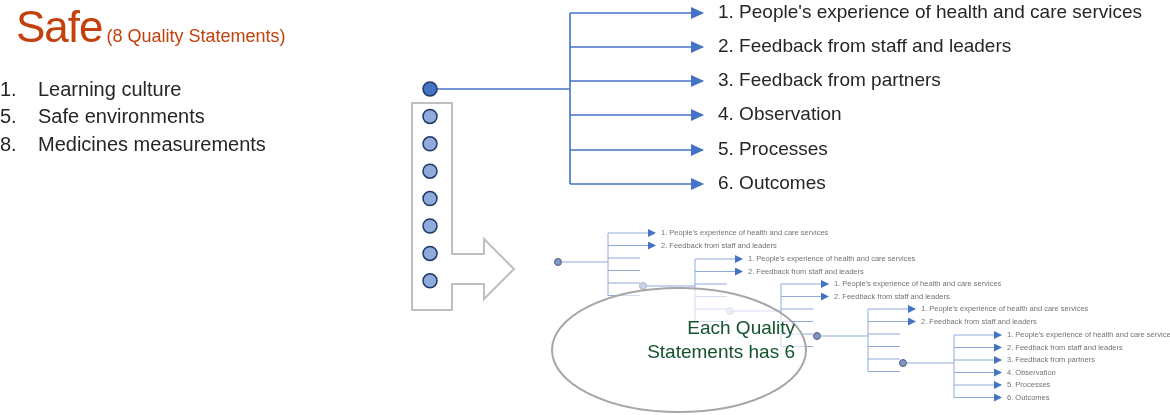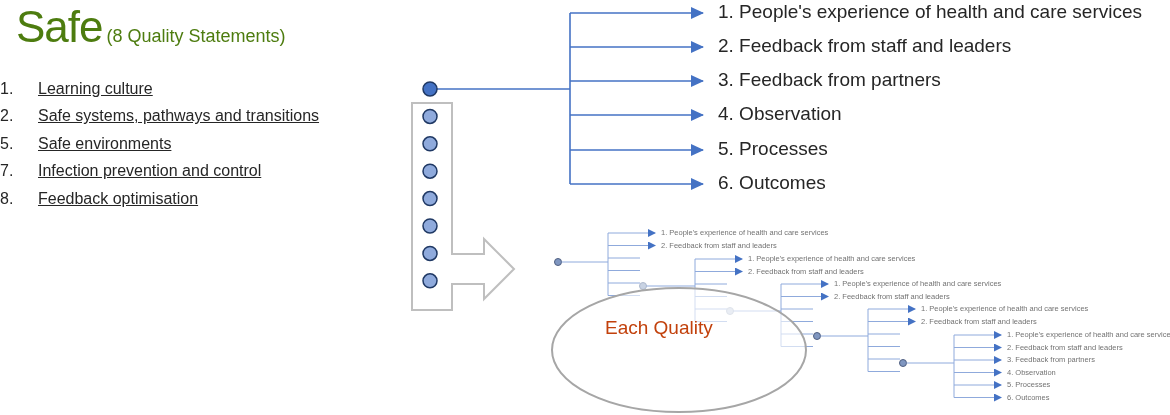--- a/index.html
+++ b/index.html
@@ -1,40 +1,38 @@
 <!DOCTYPE html>
 <html><head>
 <meta charset="utf-8">
 <style>
   html, body { margin: 0; padding: 0; background: #ffffff; }
   body { width: 1170px; height: 415px; position: relative; overflow: hidden; font-family: "DejaVu Sans", sans-serif; }
-  .title { position: absolute; left: 16px; top: 2px; color: #4d7c0f; white-space: nowrap; }
+  .title { position: absolute; left: 16px; top: 2px; color: #c2410c; white-space: nowrap; }
   .title .big { font-size: 44px; font-weight: 200; letter-spacing: -1px; font-family: "Liberation Sans", sans-serif; }
   .title .small { font-size: 18px; font-family: "Liberation Sans", sans-serif; font-weight: 300; margin-left: 4px; }
   .qs-list { position: absolute; left: 0; top: 76px; margin: 0; padding: 0; list-style: none; }
-  .qs-item { height: 27.4px; line-height: 26px; font-size: 16px; color: #262626; white-space: nowrap; font-family: "Liberation Sans", sans-serif; text-decoration: underline; }
+  .qs-item { height: 27.4px; line-height: 26px; font-size: 20px; color: #262626; white-space: nowrap; font-family: "Liberation Sans", sans-serif; }
   .qs-num { display: inline-block; width: 38px; }
   svg.diagram { position: absolute; left: 0; top: 0; }
   .main-meas { position: absolute; font-size: 19px; color: #262626; white-space: nowrap; font-family: "Liberation Sans", sans-serif; }
   .mini-meas { position: absolute; font-size: 7.5px; color: #595959; white-space: nowrap; font-family: "Liberation Sans", sans-serif; opacity: 0.85; }
-  .callout { position: absolute; left: 605px; top: 316px; font-size: 19px; line-height: 24px; color: #c2410c; width: 190px; font-family: "Liberation Sans", sans-serif; }
+  .callout { position: absolute; left: 605px; top: 316px; font-size: 19px; line-height: 24px; color: #14532d; width: 190px; font-family: "Liberation Sans", sans-serif; text-align: right; }
 </style>
 </head>
 <body>
 
 <div class="title">
   <span class="big">Safe</span><span class="small">(8 Quality Statements)</span>
 </div>
 
 <ul class="qs-list">
   <li class="qs-item"><span class="qs-num">1.</span><span>Learning culture</span></li>
-  <li class="qs-item"><span class="qs-num">2.</span><span>Safe systems, pathways and transitions</span></li>
   <li class="qs-item"><span class="qs-num">5.</span><span>Safe environments</span></li>
-  <li class="qs-item"><span class="qs-num">7.</span><span>Infection prevention and control</span></li>
-  <li class="qs-item"><span class="qs-num">8.</span><span>Feedback optimisation</span></li>
+  <li class="qs-item"><span class="qs-num">8.</span><span>Medicines measurements</span></li>
 </ul>
 
 <svg class="diagram" id="diagram" width="1170" height="415">
   <defs>
     <marker id="arrowhead" markerWidth="8" markerHeight="8" refX="7" refY="4" orient="auto" markerUnits="userSpaceOnUse">
       <path d="M0,0 L8,4 L0,8 z" fill="#4472C4"></path>
     </marker>
     <marker id="arrowhead-big" markerWidth="13" markerHeight="12" refX="12" refY="6" orient="auto" markerUnits="userSpaceOnUse">
       <path d="M0,0 L13,6 L0,12 z" fill="#4472C4"></path>
     </marker>
@@ -134,13 +132,14 @@
     <div class="mini-meas" style="left: 1007px; top: 330px;">1. People's experience of health and care services</div>
     <div class="mini-meas" style="left: 1007px; top: 342.5px;">2. Feedback from staff and leaders</div>
     <div class="mini-meas" style="left: 1007px; top: 355px;">3. Feedback from partners</div>
     <div class="mini-meas" style="left: 1007px; top: 367.5px;">4. Observation</div>
     <div class="mini-meas" style="left: 1007px; top: 380px;">5. Processes</div>
     <div class="mini-meas" style="left: 1007px; top: 392.5px;">6. Outcomes</div>
   </div>
 
 <div class="callout">
   <div>Each Quality</div>
+  <div>Statements has 6</div>
 </div>
 
 </body></html>

